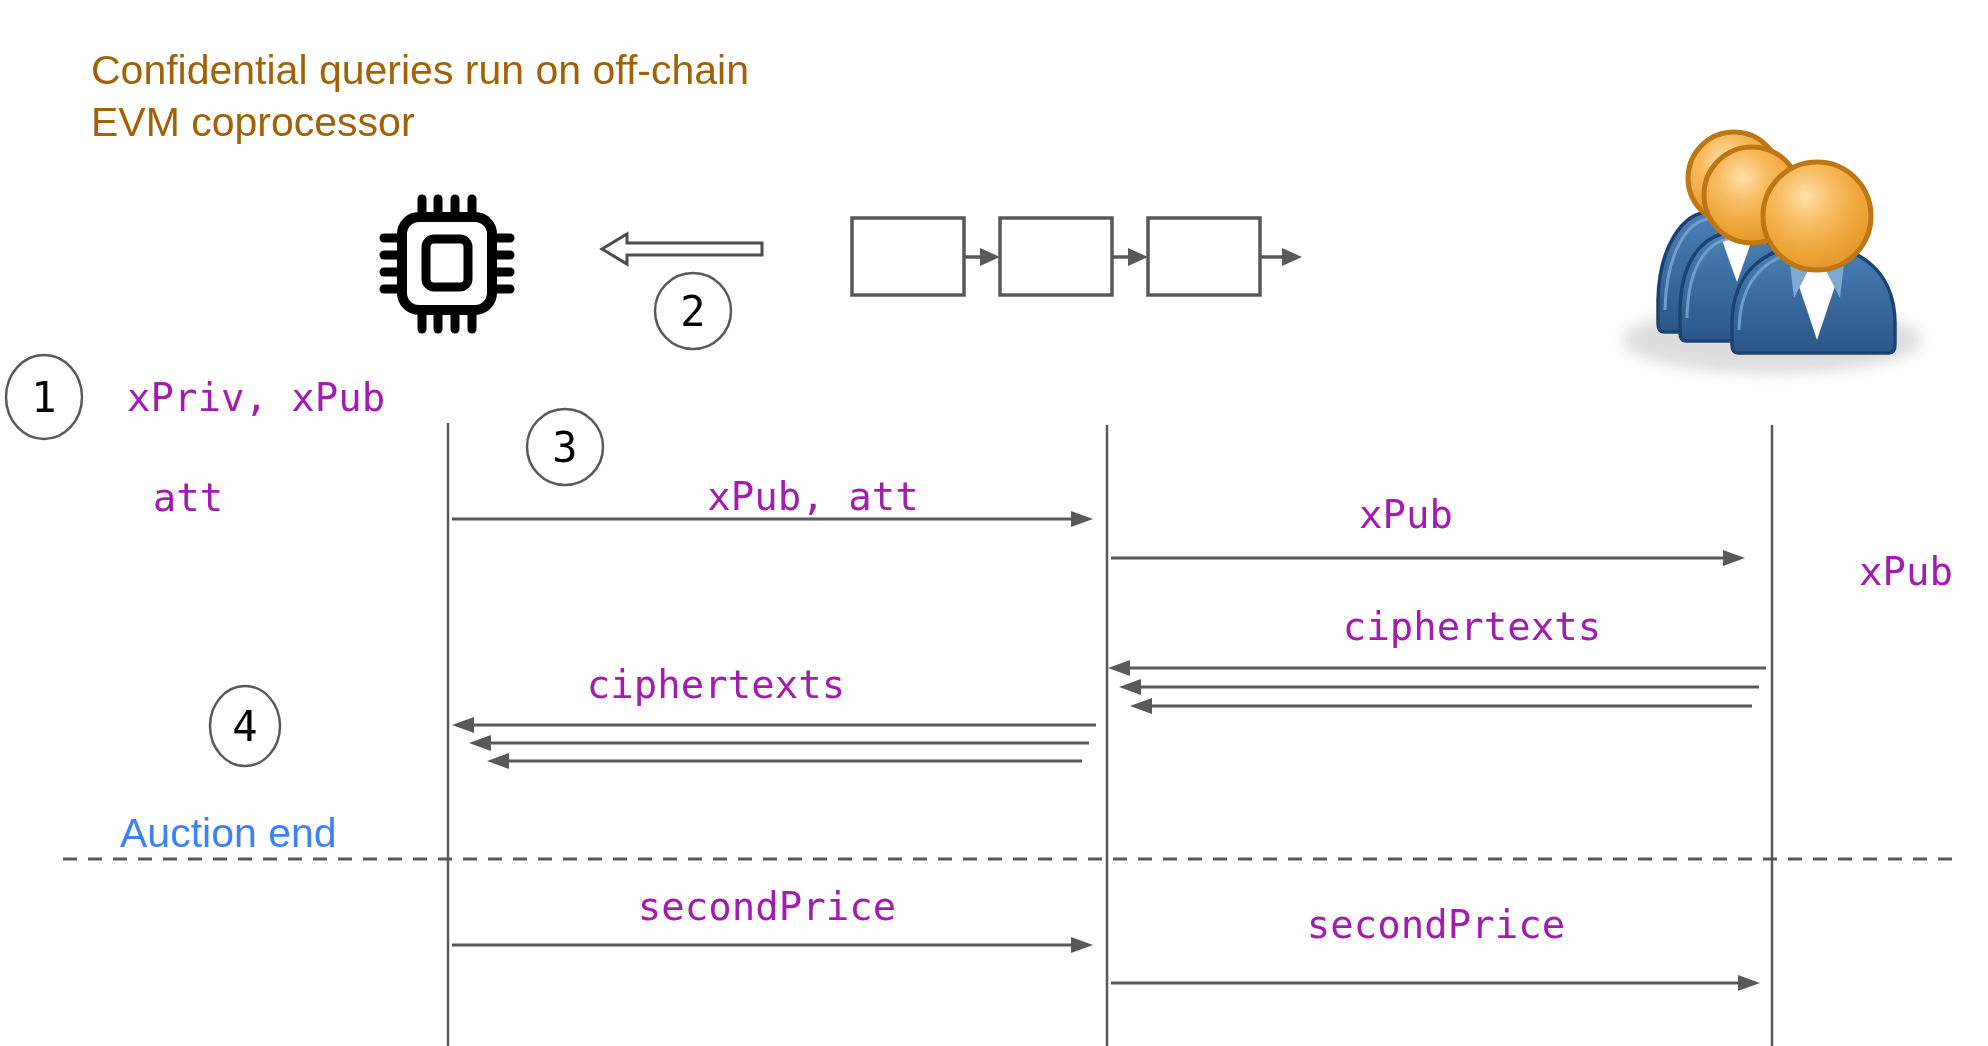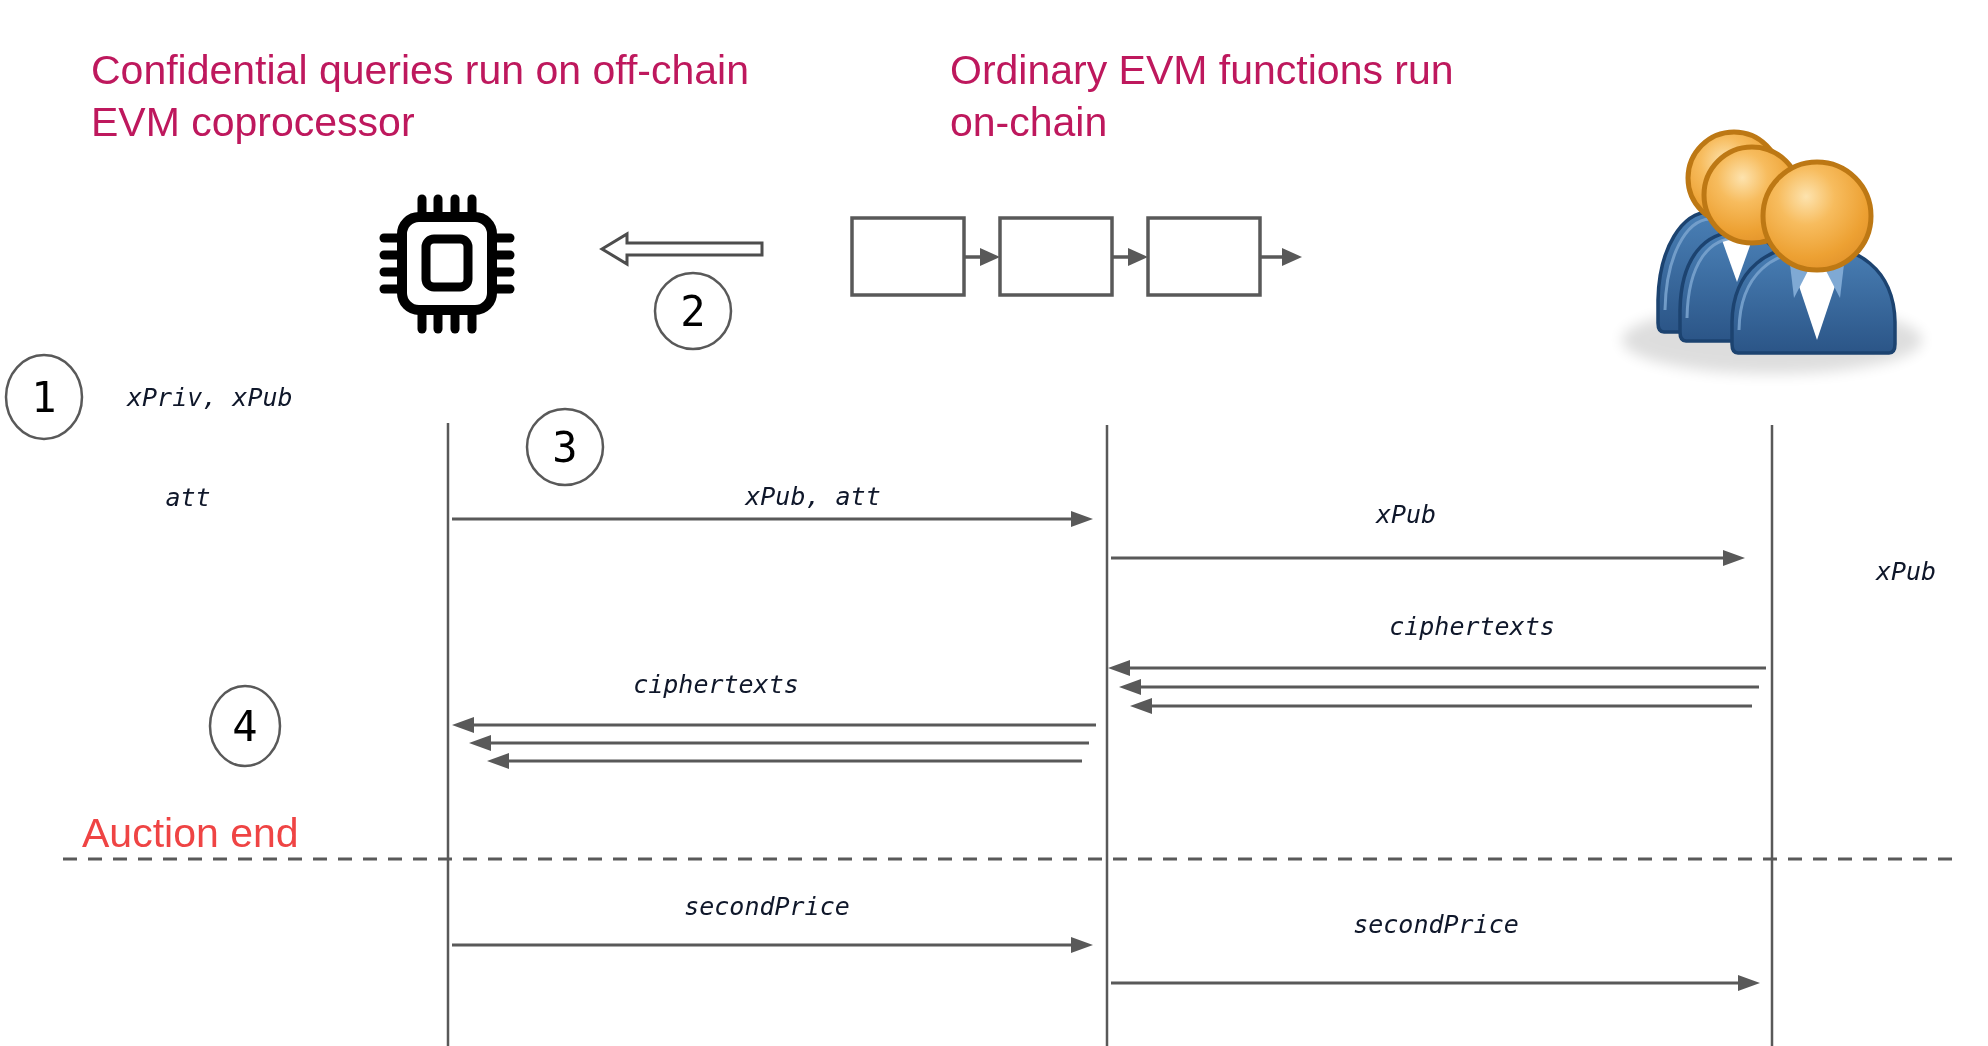--- a/index.html
+++ b/index.html
@@ -11,43 +11,43 @@
     overflow: hidden;
     font-family: "Liberation Sans", sans-serif;
   }
   svg.scene {
     position: absolute;
     left: 0; top: 0;
     width: 1988px; height: 1046px;
   }
   .title {
     position: absolute;
-    color: #be185d;
+    color: #a16207;
     font-size: 41px;
     line-height: 1.28;
     white-space: nowrap;
   }
   .title span { display: block; }
   .mono-label {
     position: absolute;
     font-family: "DejaVu Sans Mono", monospace;
-    font-size: 25px;
-    color: #0f172a;
+    font-size: 39px;
+    color: #a21caf;
     line-height: 1;
     white-space: pre;
-    font-style: italic;
   }
   .centered { transform: translate(-50%, -50%); }
   .v-centered { transform: translateY(-50%); }
   .annotation {
     position: absolute;
-    color: #ef4444;
+    color: #3b82f6;
     font-size: 41px;
     line-height: 1;
     white-space: nowrap;
+    margin-left: 38px;
   }
   .step-num {
     position: absolute;
     transform: translate(-50%, -50%);
     font-family: "DejaVu Sans Mono", monospace;
     font-size: 42px;
     color: #000000;
     line-height: 1;
   }
 </style>
@@ -184,24 +184,20 @@
         <line x1="1111" y1="983" x2="1740" y2="983"></line>
         <polygon points="1760,983 1738,975 1738,991" fill="#595959" stroke="none"></polygon>
       </g>
     </g>
   </svg>
 
   <div class="title" style="left:91px; top:44px;">
     <span>Confidential queries run on off-chain</span>
     <span>EVM coprocessor</span>
   </div>
-  <div class="title" style="left:950px; top:44px;">
-    <span>Ordinary EVM functions run</span>
-    <span>on-chain</span>
-  </div>
 
   <div class="step-num" style="left:44px; top:398px;">1</div>
   <div class="step-num" style="left:693px; top:312px;">2</div>
   <div class="step-num" style="left:565px; top:448px;">3</div>
   <div class="step-num" style="left:245px; top:727px;">4</div>
 
   <div class="mono-label v-centered" style="left:127px; top:397px;">xPriv, xPub</div>
   <div class="mono-label centered" style="left:188px; top:497px;">att</div>
   <div class="mono-label centered" style="left:813px; top:460px;margin-top:36px;">xPub, att</div>
   <div class="mono-label centered" style="left:1406px; top:514px;">xPub</div>

